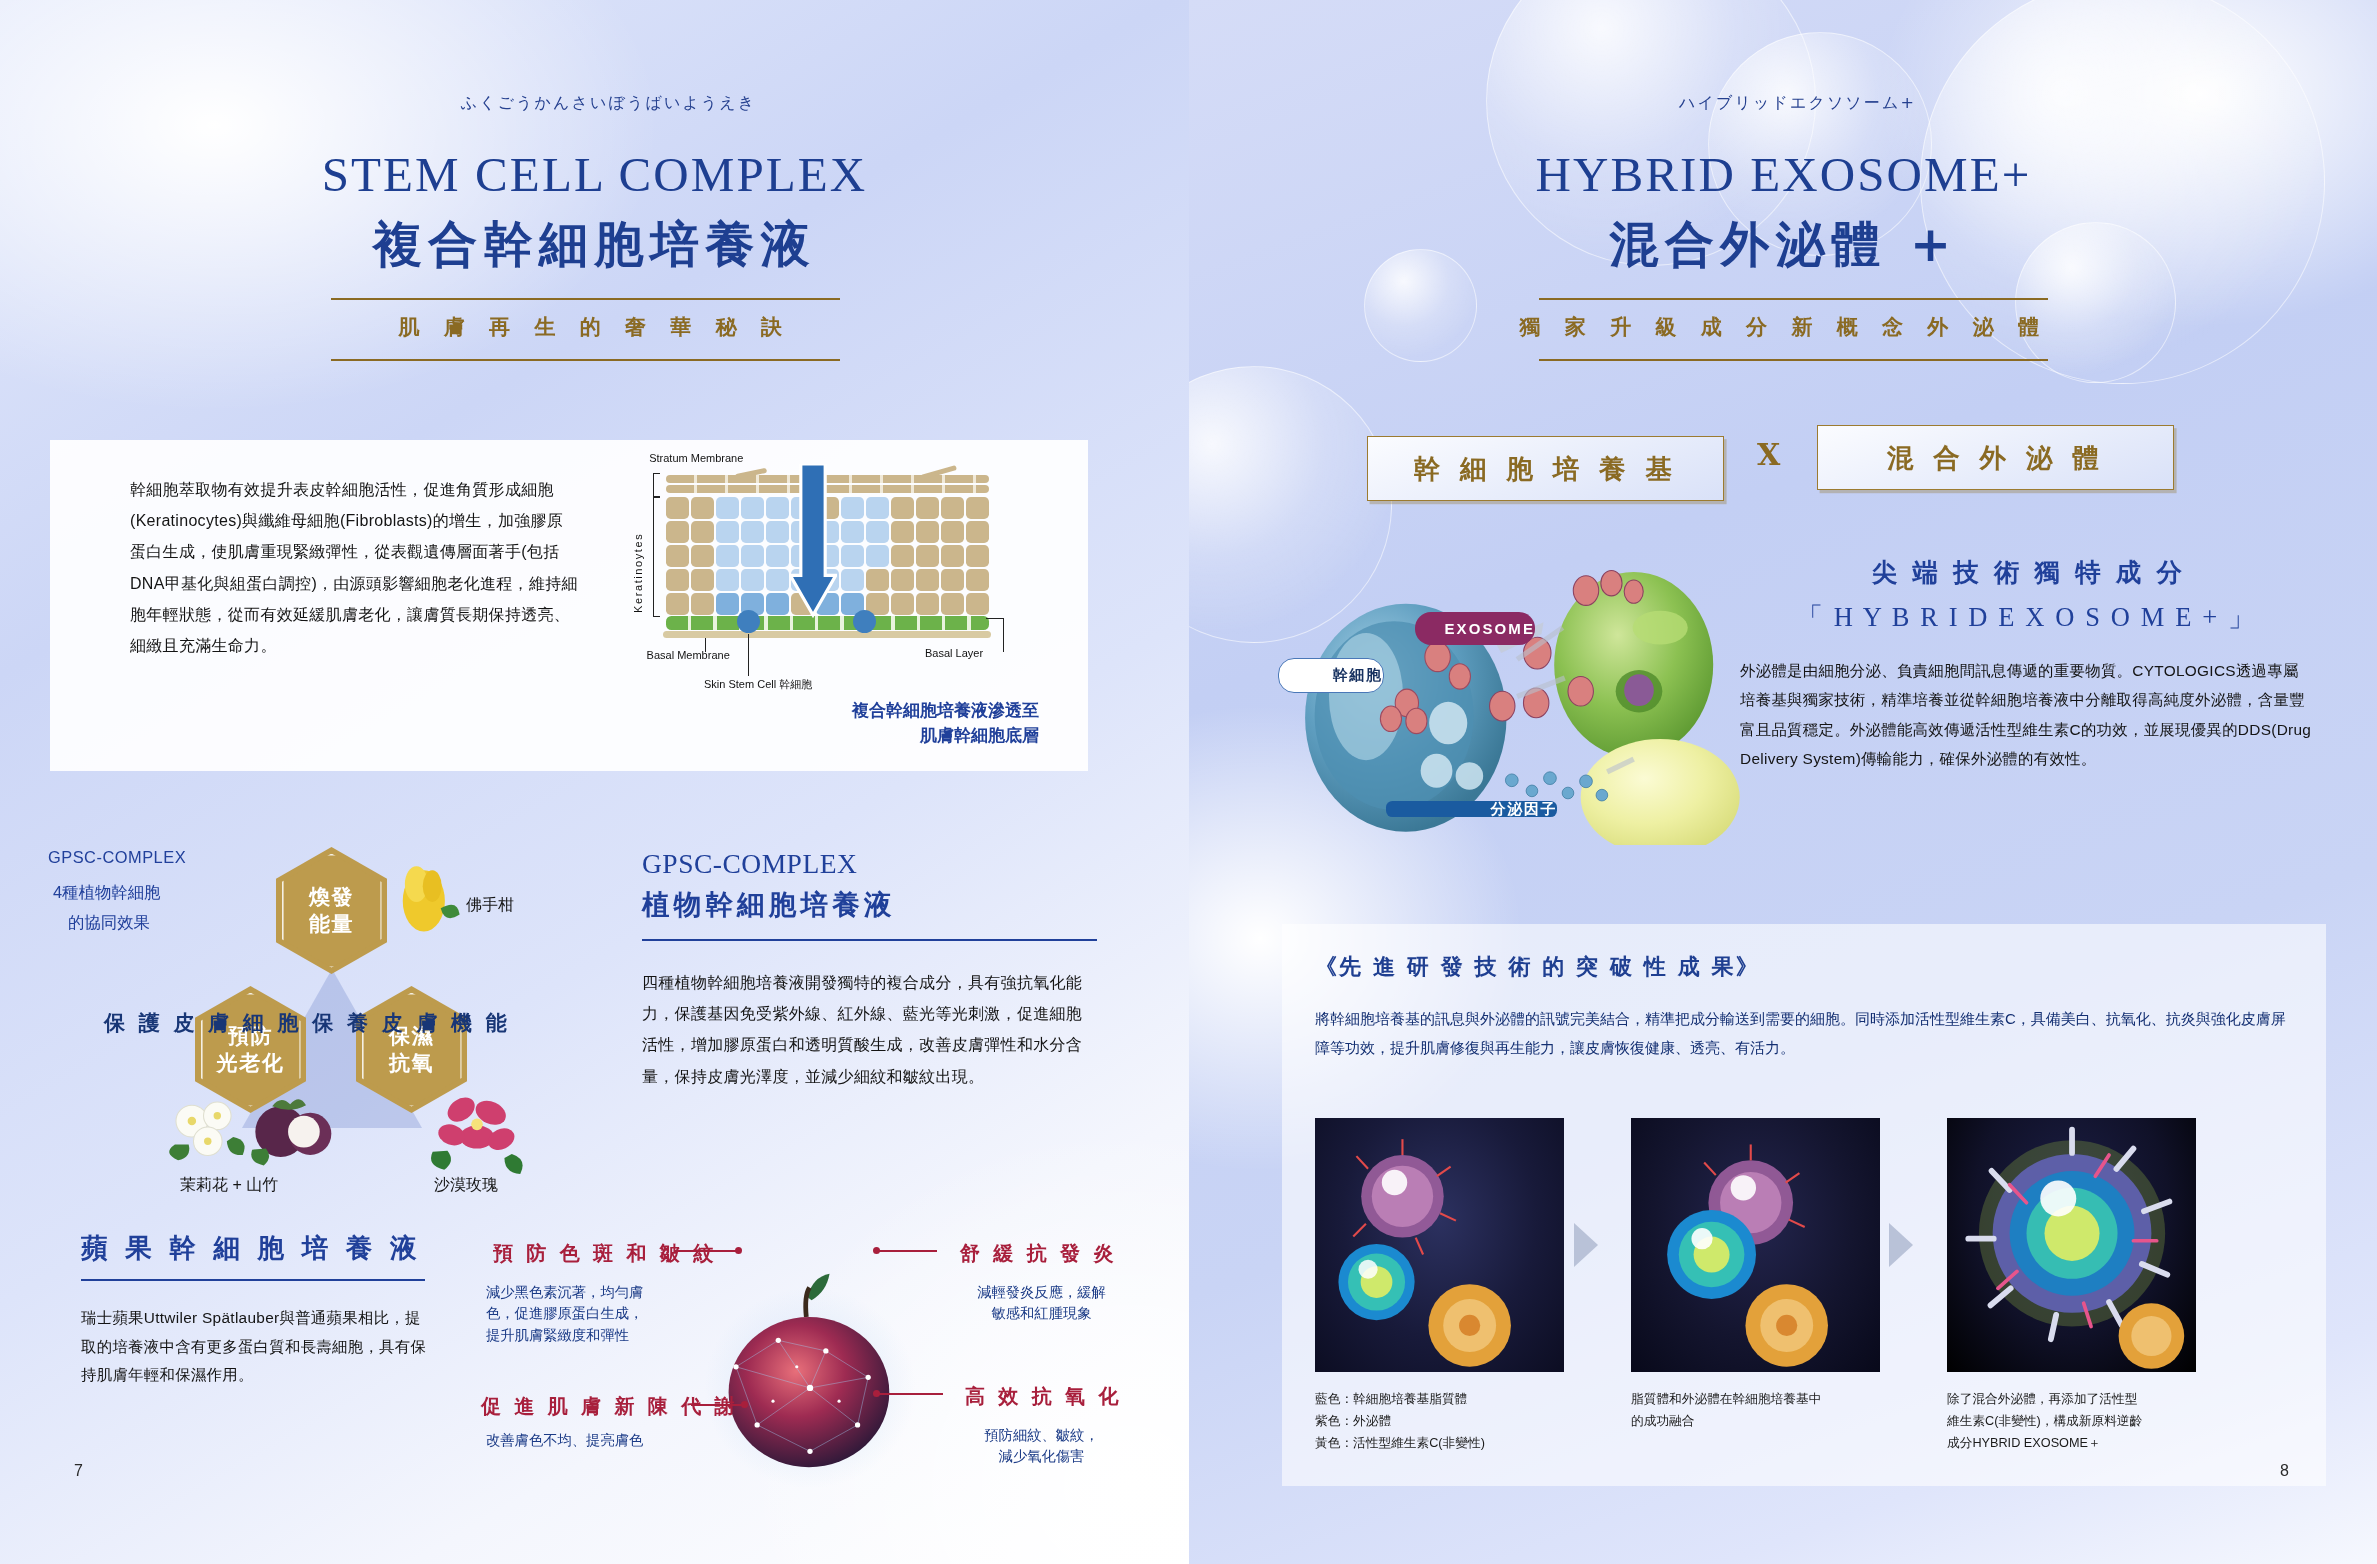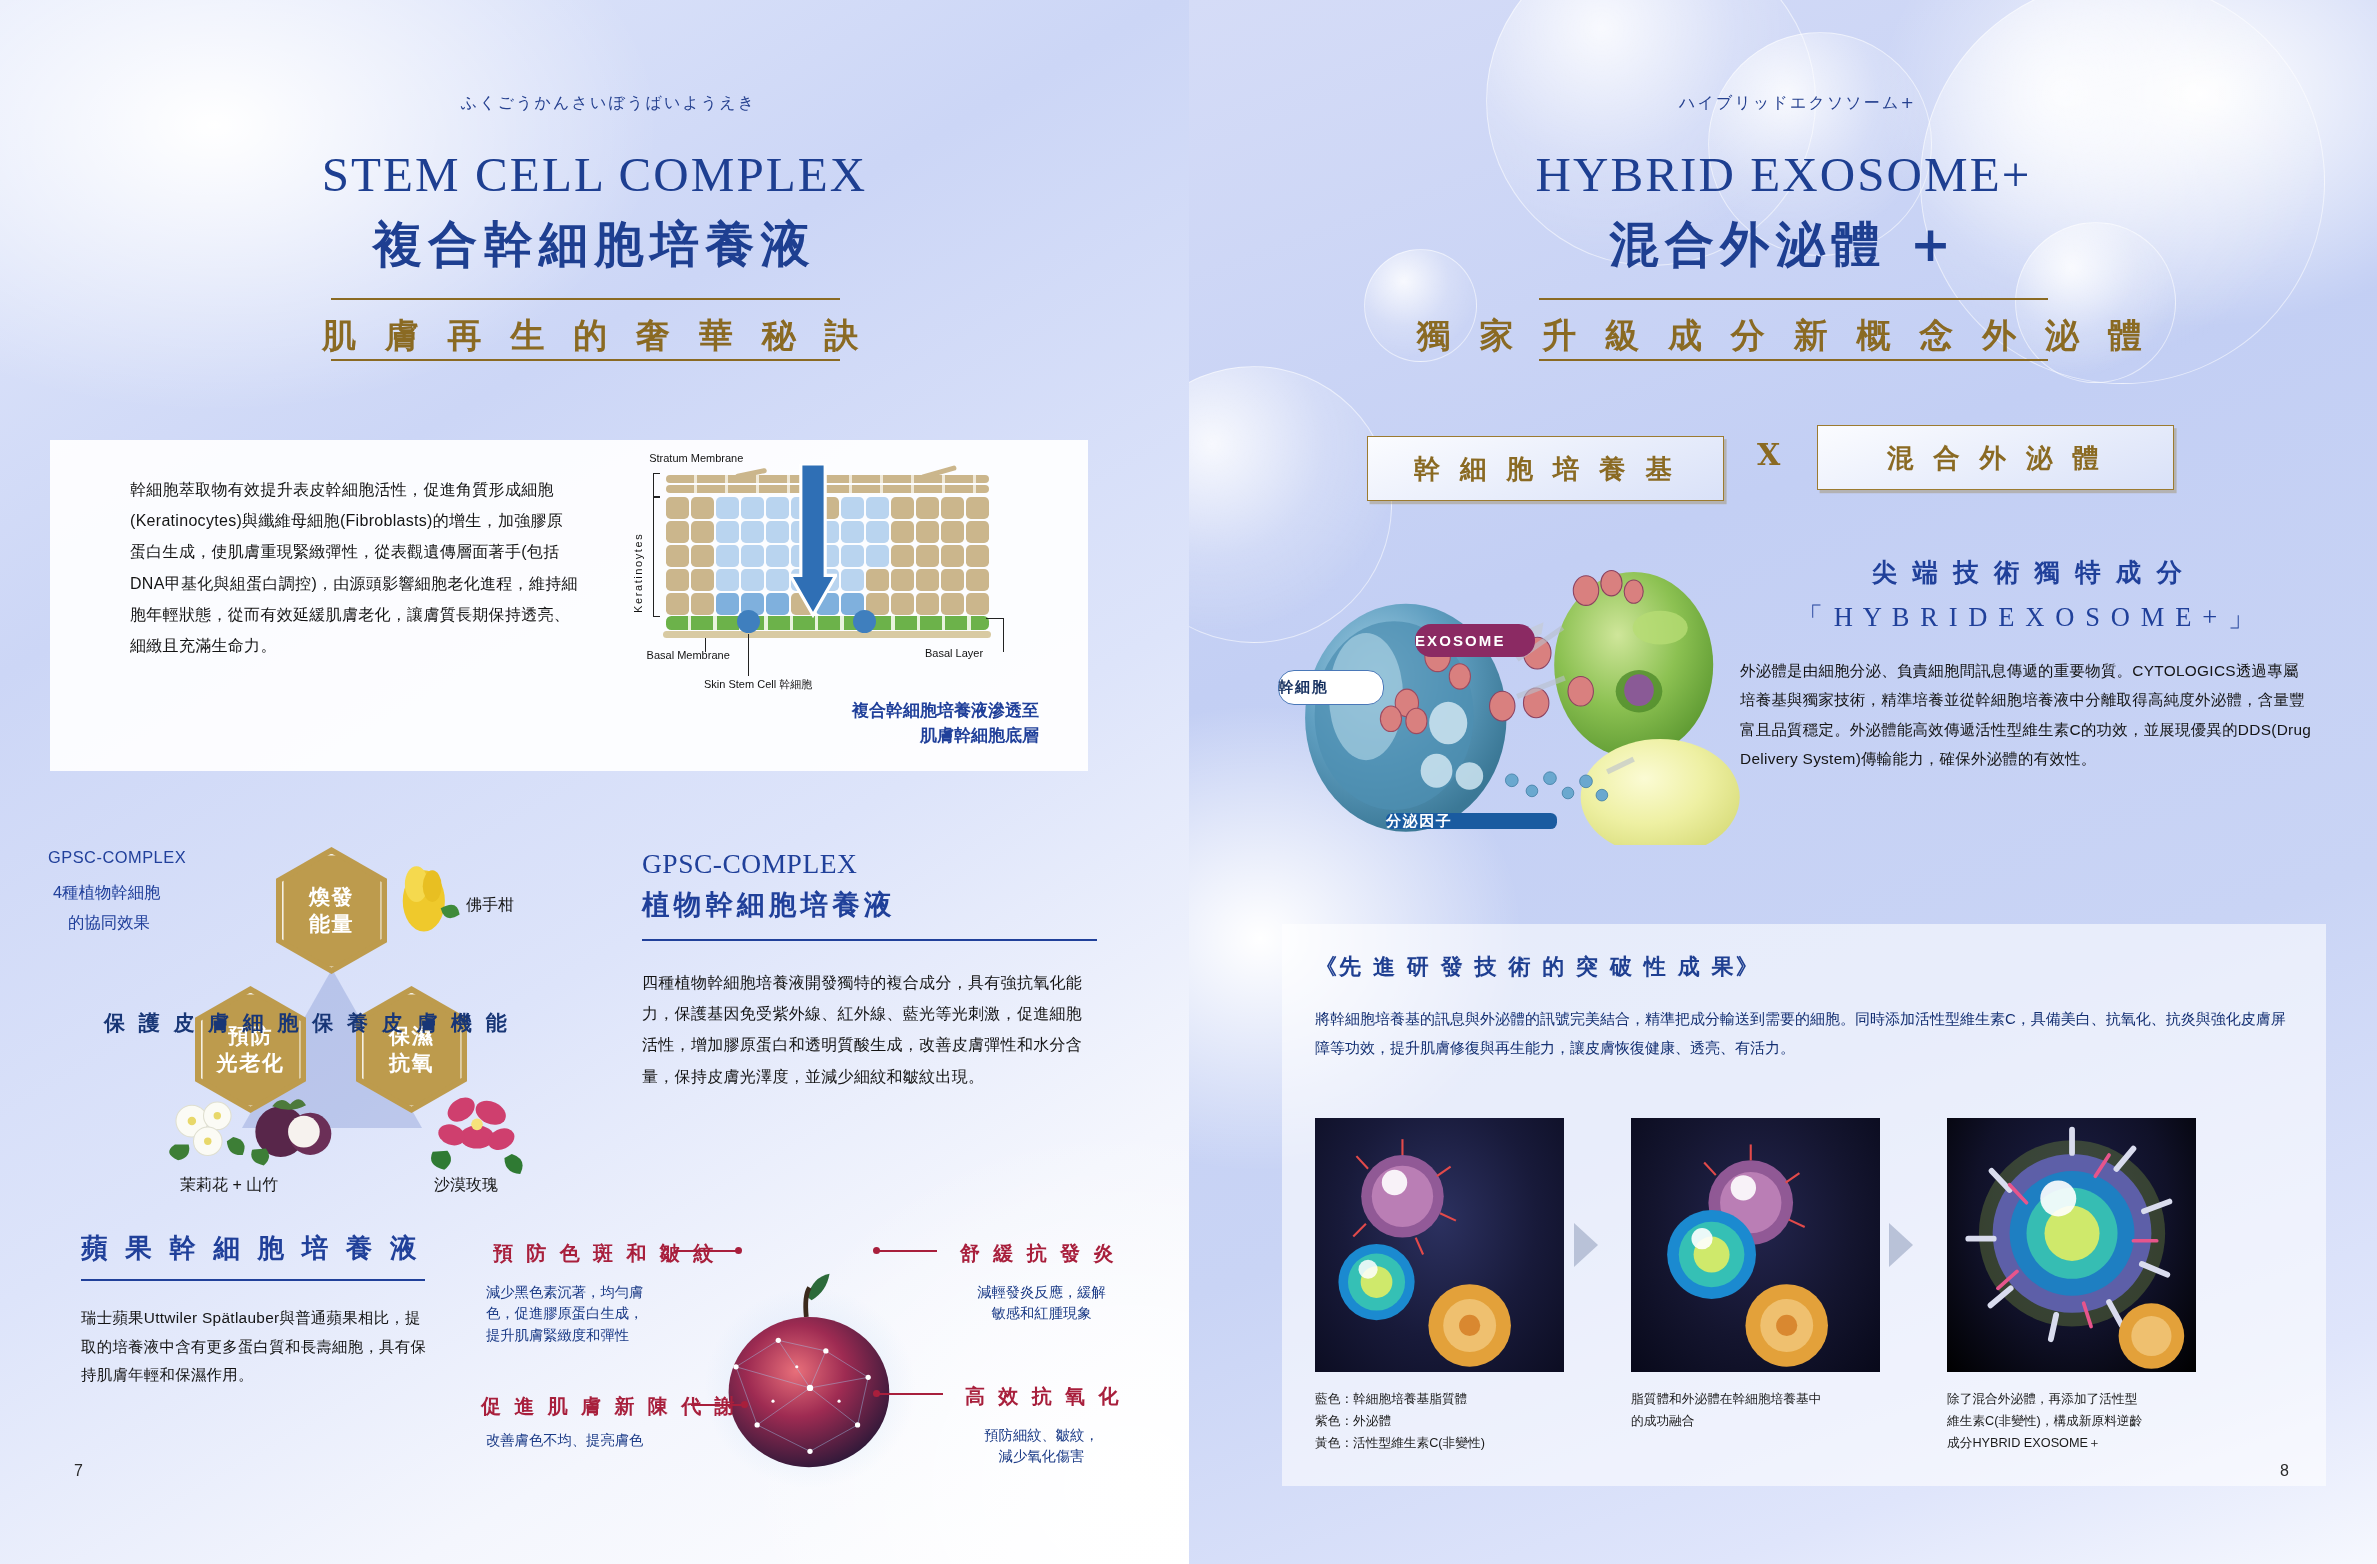--- a/index.html
+++ b/index.html
@@ -23,21 +23,21 @@
   }
   
   .bub{position:absolute;border-radius:50%;
     background:radial-gradient(circle at 35% 28%, rgba(255,255,255,.85) 0%, rgba(255,255,255,.22) 42%, rgba(255,255,255,.05) 66%, rgba(255,255,255,0) 72%);
     border:1.1px solid rgba(255,255,255,.55);pointer-events:none;}
 
   .jp-read{font-family:"DejaVu Sans",sans-serif;font-size:16px;letter-spacing:2.1px;color:#25408f;text-align:center;padding-left:28px;}
   .en-title{font-family:"Liberation Serif","DejaVu Serif",serif;font-size:49px;letter-spacing:2.1px;color:#1e3f91;text-align:center;font-weight:400;white-space:nowrap;}
   .cn-title{font-family:"DejaVu Serif",serif;font-size:49px;letter-spacing:6.4px;color:#1e3f91;text-align:center;font-weight:700;white-space:nowrap;}
   .rule-gold{height:1.6px;background:#8a6a23;}
-  .sub-gold{font-family:"DejaVu Serif",serif;font-size:34px;letter-spacing:8.5px;color:#8a6a23;text-align:center;font-weight:700;white-space:nowrap;}
+  .sub-gold{font-family:"DejaVu Serif",serif;font-size:21px;letter-spacing:8.5px;color:#8a6a23;text-align:center;font-weight:700;white-space:nowrap;}
 
   .bodytext{font-size:16px;line-height:1.95;color:#141414;letter-spacing:0.3px;}
   .whitecard{position:absolute;background:rgba(255,255,255,.92);}
 
   
   .skin-wrap{position:absolute;}
   .lbl{position:absolute;font-size:11px;color:#121212;white-space:nowrap;}
   .lbl-v{writing-mode:vertical-rl;transform:rotate(180deg);letter-spacing:1.6px;}
 
   
@@ -65,22 +65,22 @@
 
   
   .goldbox{position:absolute;border:1.6px solid #9c7b30;
     background:linear-gradient(160deg,#fbfcff 0%,#e8edfb 55%,#d9e1f8 100%);
     display:flex;align-items:center;justify-content:center;
     box-shadow:2.6px 3.2px 0 rgba(150,122,58,.35);}
   .goldbox span{font-family:"DejaVu Serif",serif;font-size:26.5px;font-weight:700;letter-spacing:5.3px;
     background:linear-gradient(180deg,#c9a košer 0%,#8a6a23 100%);color:#8a6a23;}
   .xmark{position:absolute;font-family:"DejaVu Serif",serif;font-size:30px;color:#8a6a23;font-weight:700;}
 
-  .tag{position:absolute;border-radius:16px;display:flex;align-items:center;justify-content:flex-start;
-    font-size:15px;font-weight:700;letter-spacing:1.6px;margin-top:12px;}
+  .tag{position:absolute;border-radius:16px;display:flex;align-items:center;justify-content:flex-end;
+    font-size:15px;font-weight:700;letter-spacing:1.6px;}
 
   .panel{position:absolute;background:rgba(255,255,255,.58);}
   .micro{position:absolute;overflow:hidden;}
   .arrowg{position:absolute;width:0;height:0;border-top:22px solid transparent;border-bottom:22px solid transparent;border-left:24.4px solid #b9c2d8;}
   .cap{position:absolute;font-size:12.7px;color:#1b1b1b;line-height:1.75;white-space:pre-line;}
   .pgnum{position:absolute;font-size:16px;color:#2a2a2a;}
 </style>
 </head>
 <body>
 

